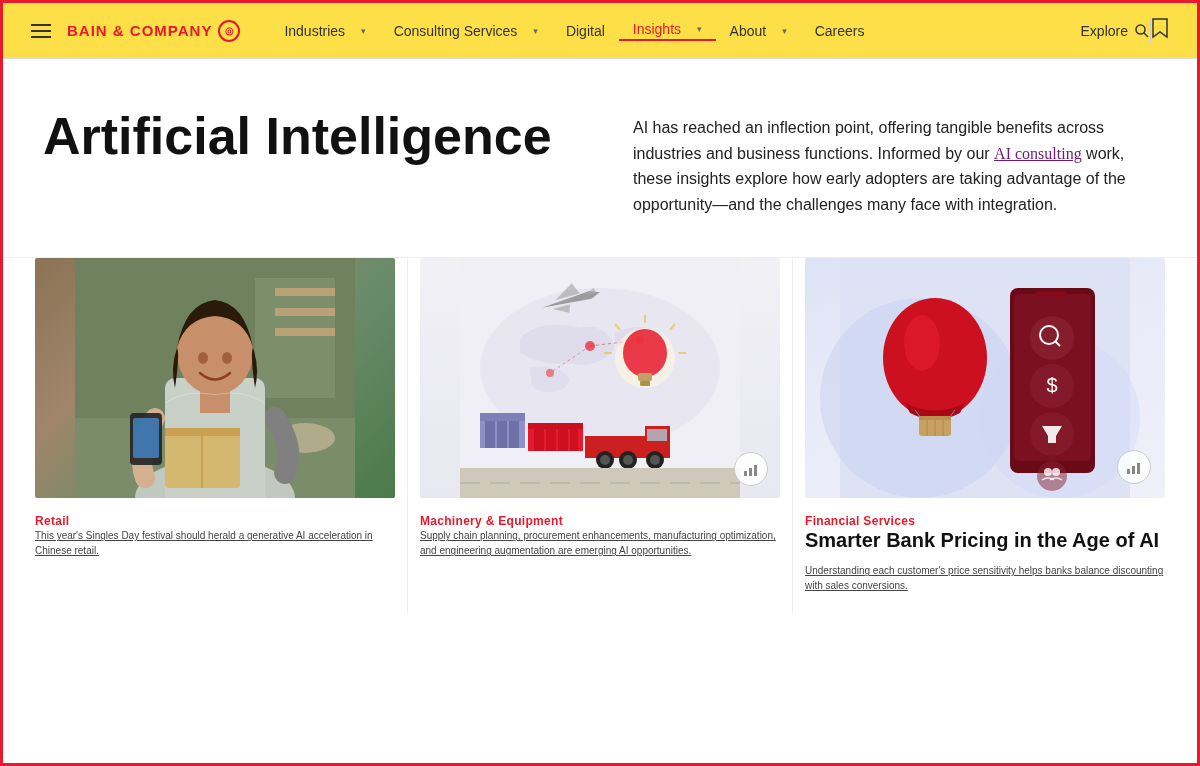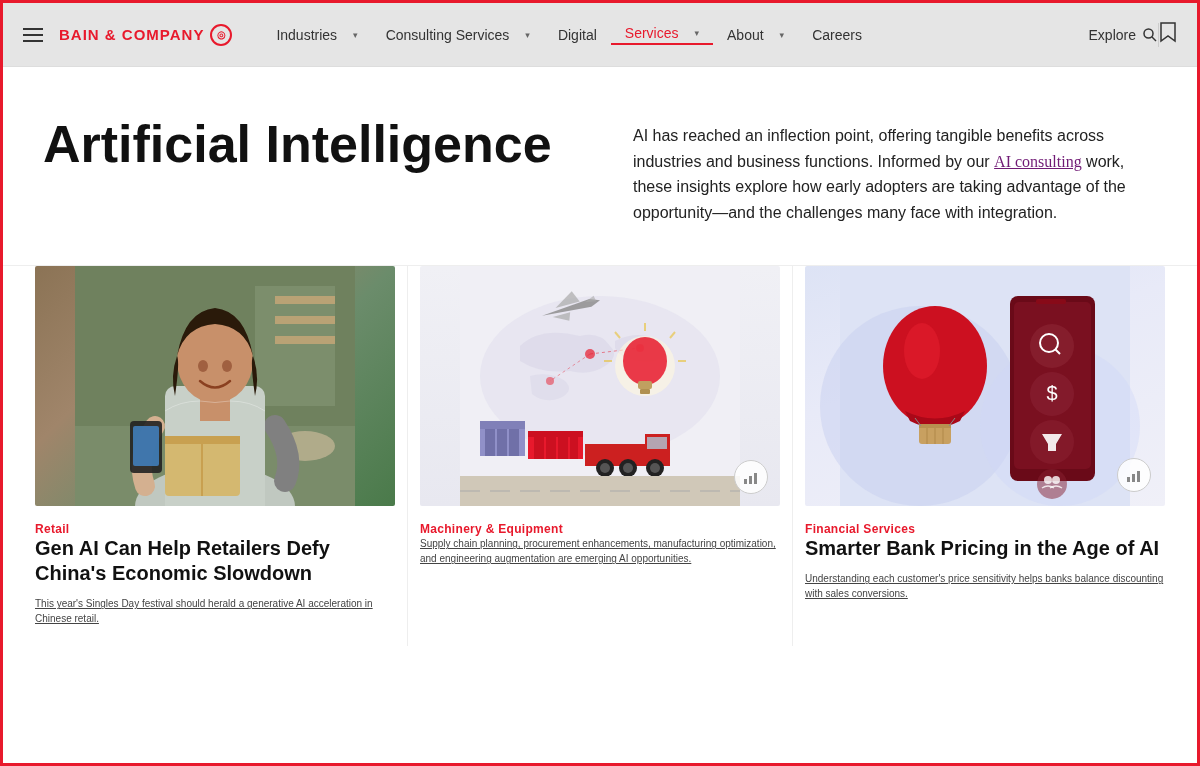--- a/index.html
+++ b/index.html
@@ -2,24 +2,24 @@
 <html><head>
   <meta charset="utf-8">
   <style>
     * { margin: 0; padding: 0; box-sizing: border-box; }
     body { font-family: 'Georgia', serif; background: #fff; width: 1200px; height: 766px; overflow: hidden; border: 3px solid #e8192c; }
 
     
     nav {
       display: flex;
       align-items: center;
-      height: 64px;
-      padding: 0 20px;
+      height: 56px;
+      padding: 0 28px;
       border-bottom: 1px solid #ddd;
-      background: #e5e5e5;
+      background: #fde047;
     }
     .nav-hamburger {
       margin-right: 16px;
       cursor: pointer;
       display: flex;
       flex-direction: column;
       gap: 4px;
     }
     .nav-hamburger span {
       display: block;
@@ -255,21 +255,21 @@
           <span class="arrow">▾</span>
         </a>
       </li>
     <li>
         <a href="#">
           <span>Digital</span>
         </a>
       </li>
     <li>
         <a href="#" class="active">
-          <span>Services</span> 
+          <span>Insights</span> 
           <span class="arrow">▾</span>
         </a>
       </li>
     <li>
         <a href="#">
           <span>About</span> 
           <span class="arrow">▾</span>
         </a>
       </li>
     <li>
@@ -347,21 +347,20 @@
         <ellipse cx="152" cy="100" rx="5" ry="6" fill="#a06040"></ellipse>
 
         <path d="M125 115 Q140 128 155 115" stroke="#8a4020" stroke-width="2.5" fill="none" stroke-linecap="round"></path>
 
         <rect x="125" y="130" width="30" height="25" fill="#c8906a"></rect>
 
         <path d="M90 145 Q105 135 125 135 Q140 138 155 135 Q175 135 190 145" stroke="#fff" stroke-width="1" fill="none" opacity="0.3"></path>
       </svg>
     </div>
     <div class="card-category">Retail</div>
-    <h3 class="card-title">Gen AI Can Help Retailers Defy China's Economic Slowdown</h3>
     <p class="card-excerpt">This year's Singles Day festival should herald a generative AI acceleration in Chinese retail.</p>
   </div>
 
   <div class="card">
     <div class="card-image card-img-2" style="position:relative;">
       <svg width="100%" height="100%" viewBox="0 0 280 240" xmlns="http://www.w3.org/2000/svg">
 
         <rect width="280" height="240" fill="#f0eff5"></rect>
 
         <ellipse cx="140" cy="110" rx="120" ry="80" fill="#e0dded" opacity="0.5"></ellipse>

